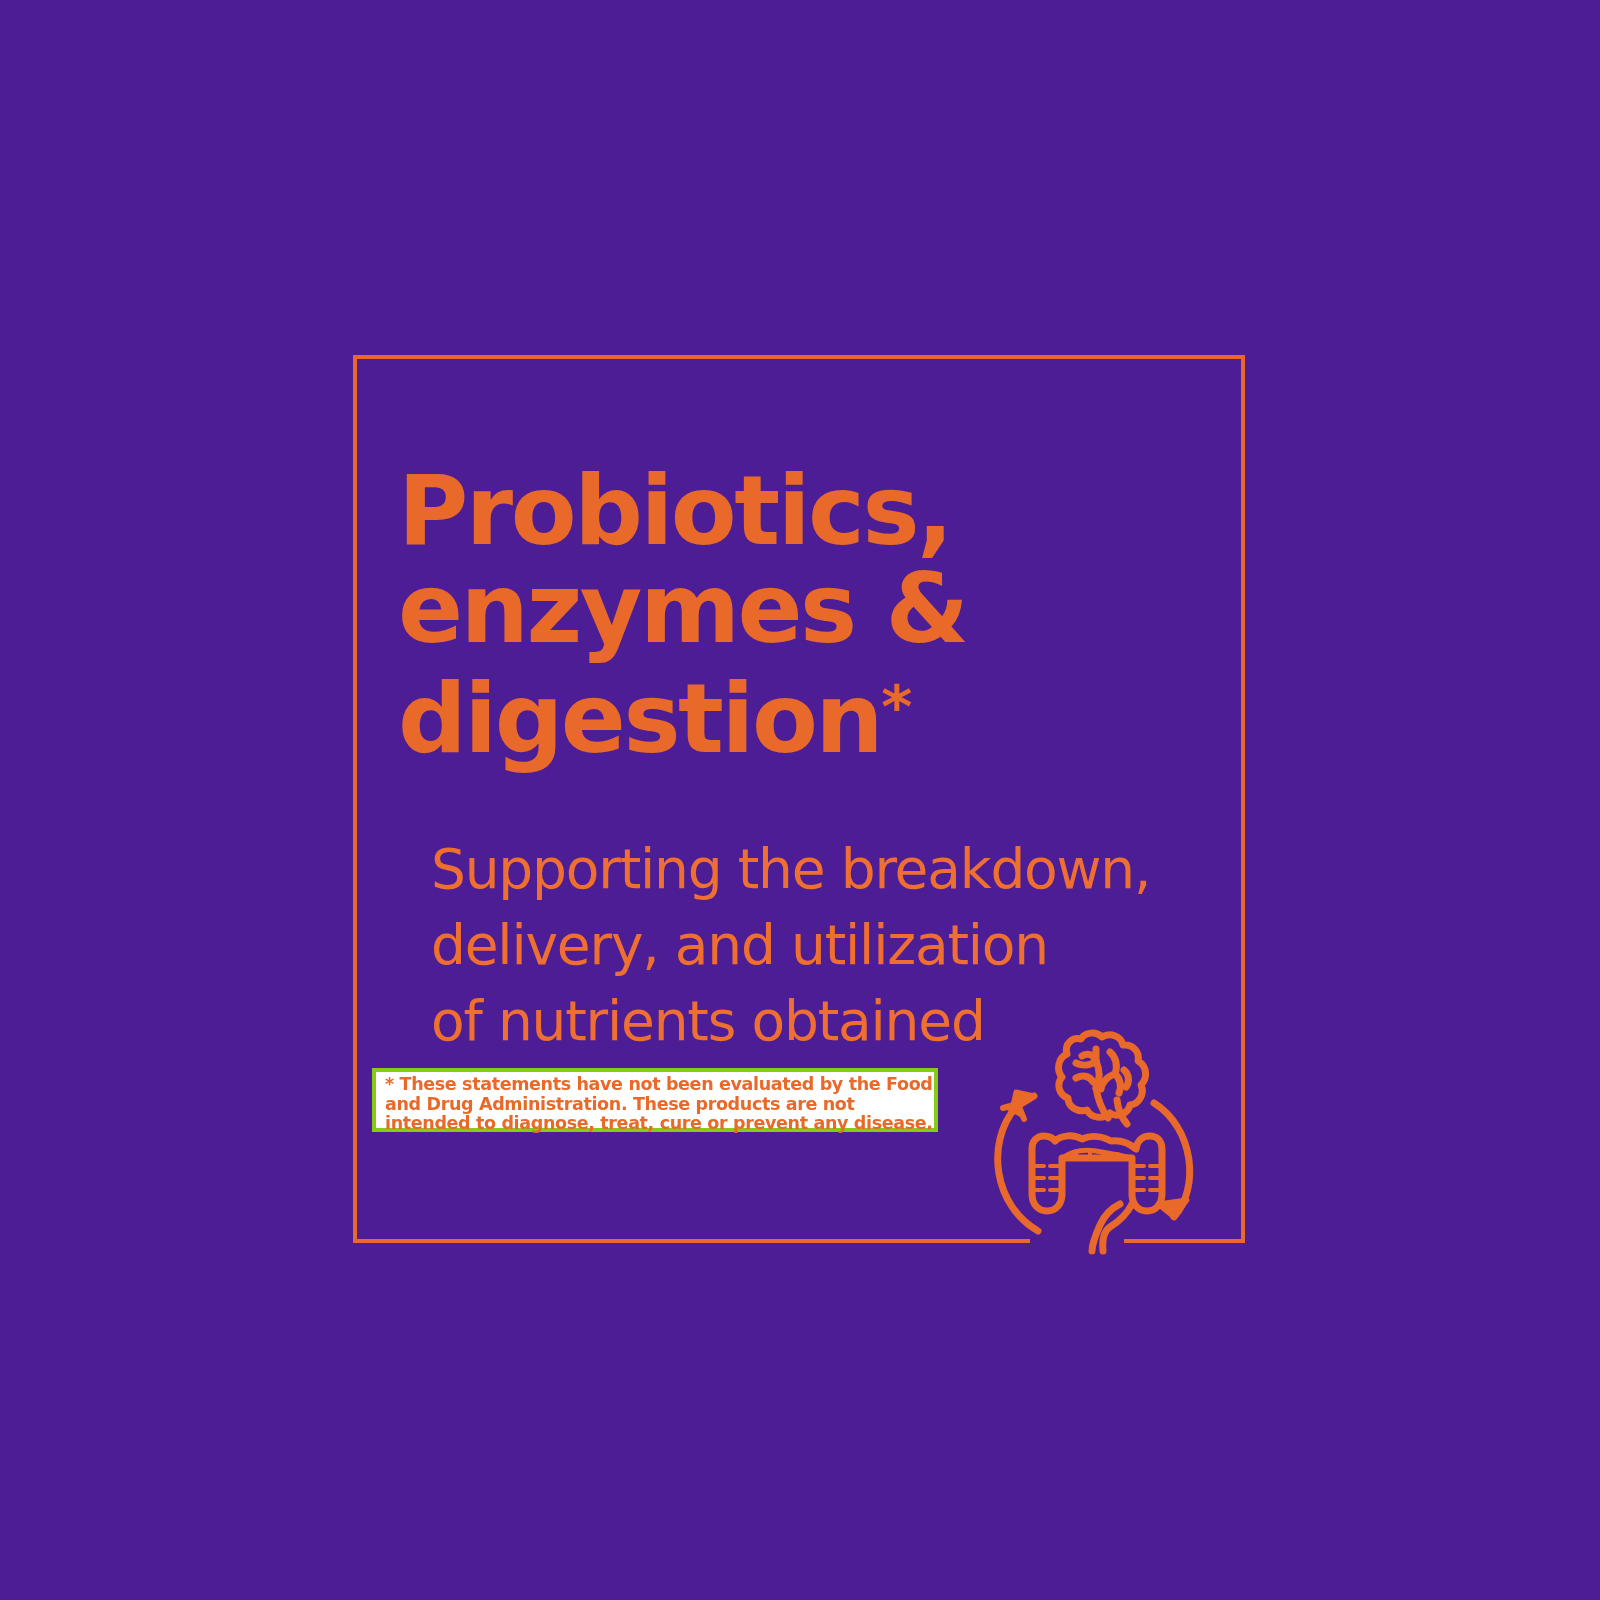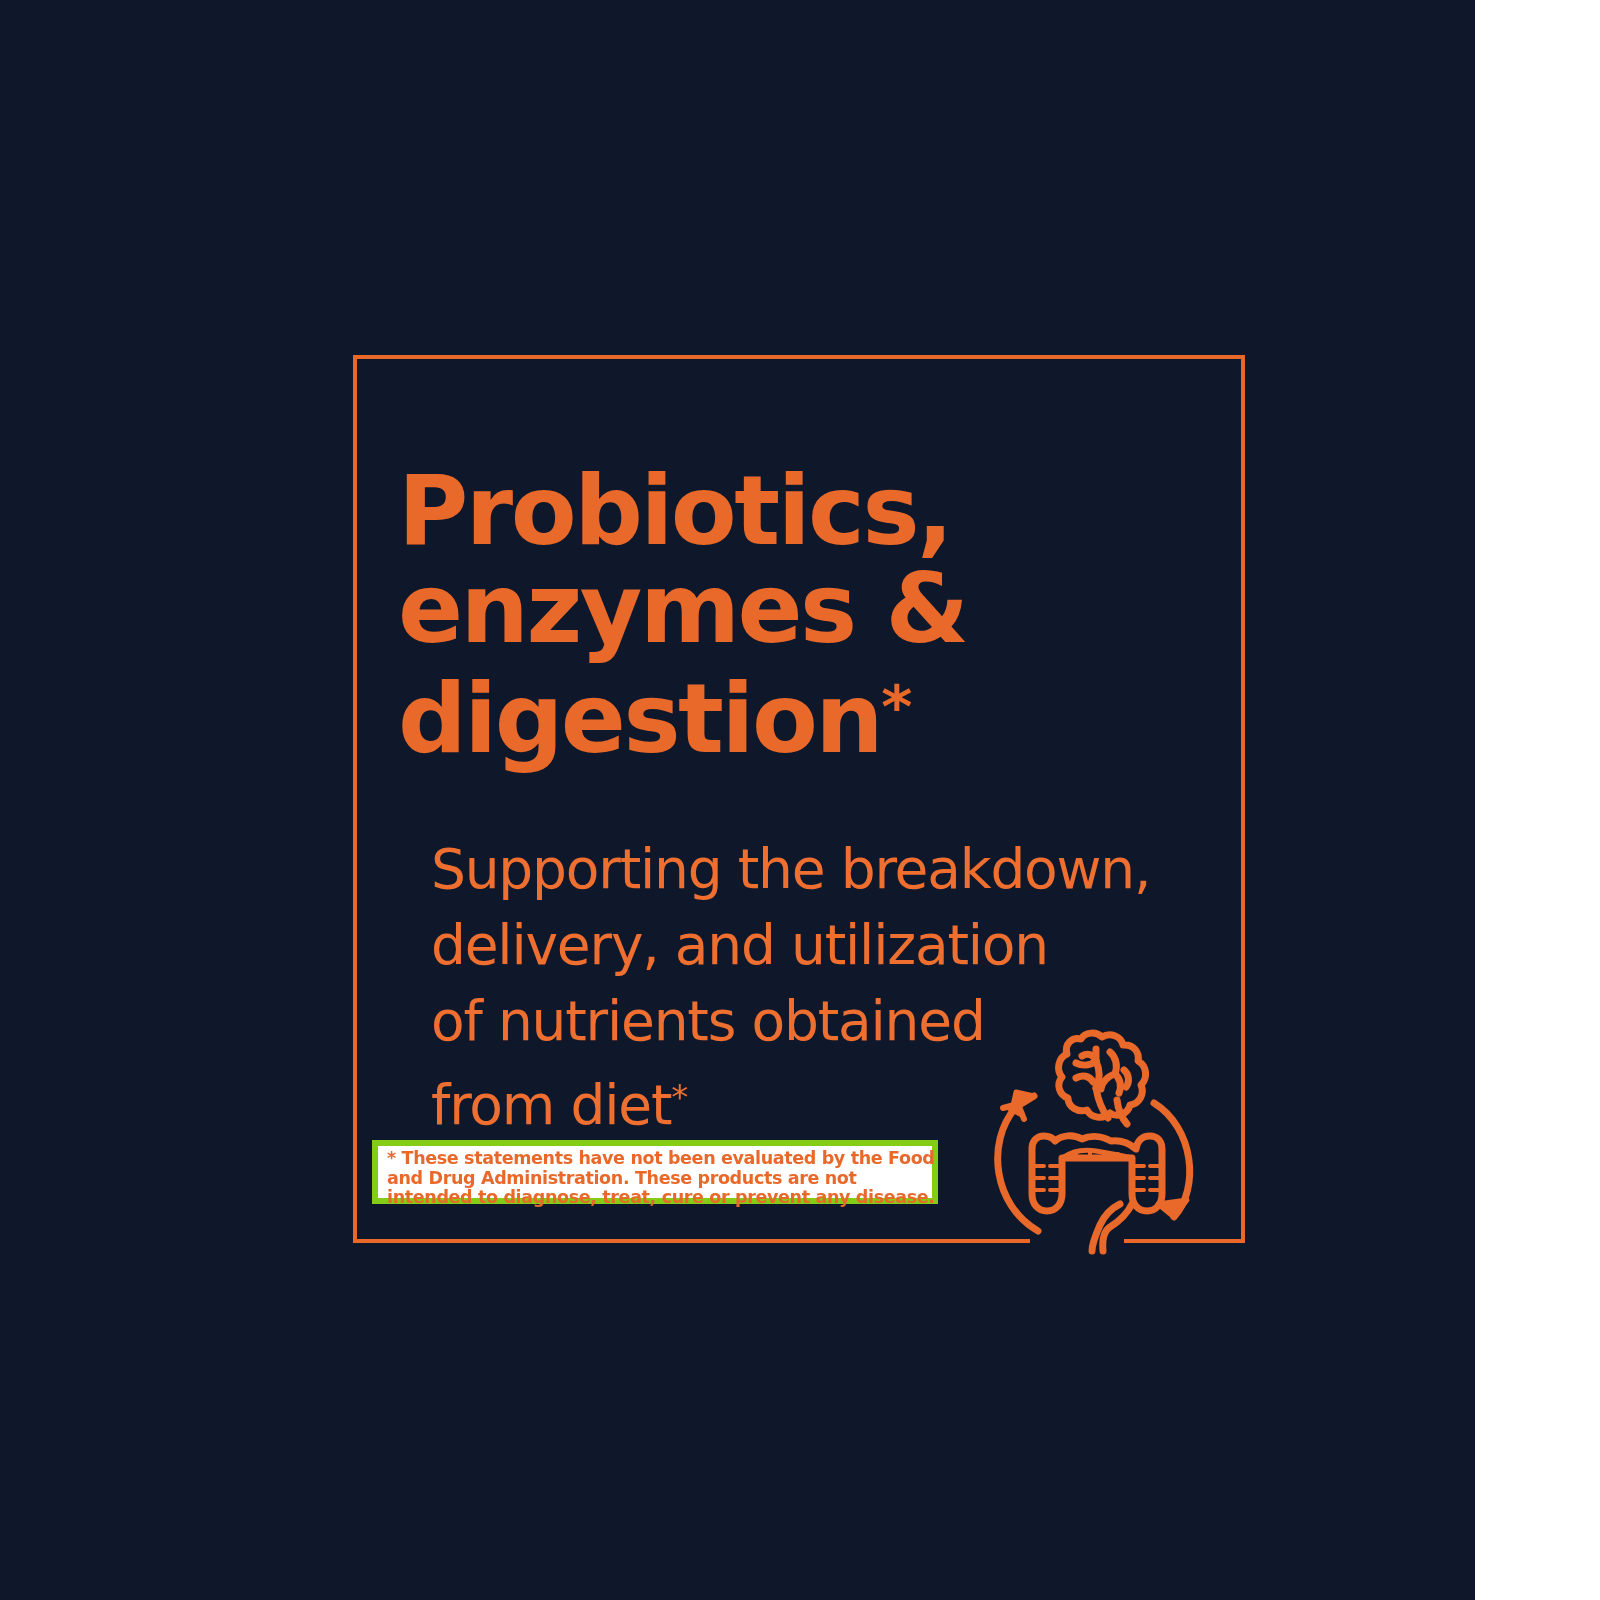--- a/index.html
+++ b/index.html
@@ -11,24 +11,23 @@
   body {
     width: 1600px;
     height: 1600px;
     overflow: hidden;
     font-family: "Liberation Sans", sans-serif;
     -webkit-font-smoothing: antialiased;
   }
 
   .canvas {
     position: relative;
-    width: 1456px;
+    width: 1600px;
     height: 1600px;
-    background: #0f172a;
-    padding-left: 19px;
+    background: #4c1d95;
   }
 
   
   .frame {
     position: absolute;
     left: 353px;
     top: 355px;
     width: 892px;
     height: 888px;
     box-sizing: border-box;
@@ -83,25 +82,25 @@
   .subhead .sup {
     font-size: 0.62em;
     vertical-align: 0.45em;
     letter-spacing: 0;
   }
 
   
   .disclaimer {
     position: absolute;
     left: 372px;
-    top: 1140px;
+    top: 1068px;
     width: 566px;
     height: 64px;
     box-sizing: border-box;
-    border: 6px solid #84cc16;
+    border: 4px solid #84cc16;
     background: #ffffff;
   }
   .disclaimer-text {
     position: absolute;
     left: 9px;
     top: 3px;
     width: 552px;
     color: #E8692A;
     font-family: "DejaVu Sans", sans-serif;
     font-weight: 700;

